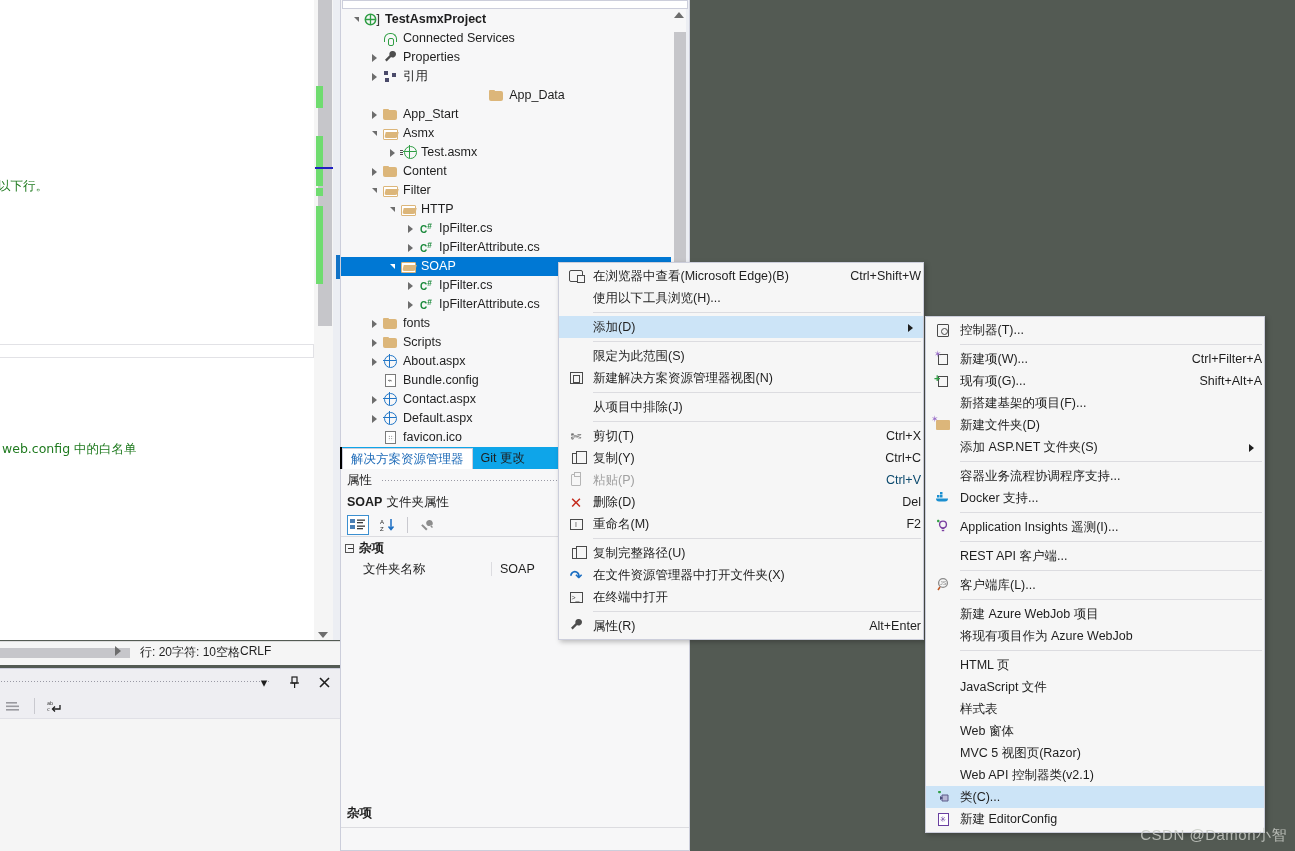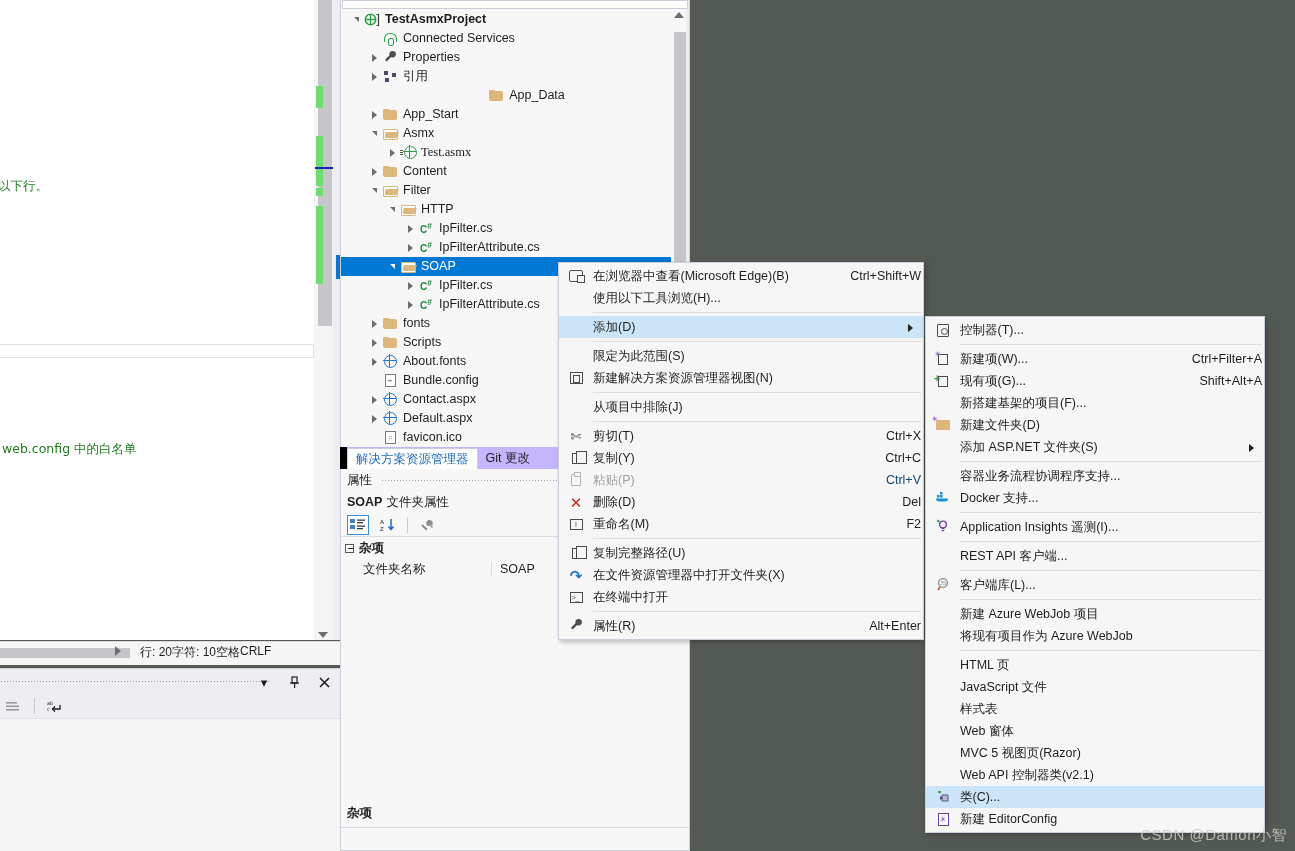--- a/index.html
+++ b/index.html
@@ -261,22 +261,22 @@
     border-bottom: 6px solid #6d6d6d;
   }
   .sol-vscroll-gut {
     position: absolute; right: 0px; top: 0px; width: 3px; height: 468px;
     background: #eceef3;
   }
 
   
   .sol-tabs {
     position: absolute; left: 340px; top: 447px; width: 350px; height: 22px;
-    display: flex; align-items: flex-end; background: #c4b5fd;
-    border-left: 7px solid #000000; border-right: 1px solid #cccedb;
+    display: flex; align-items: flex-end; background: #0ea5e9;
+    border-left: 2px solid #000000; border-right: 1px solid #cccedb;
   }
   .sol-tab {
     height: 21px; line-height: 21px; padding: 0 8px; font-size: 12.5px;
     color: #1e6bb8; cursor: default;
   }
   .sol-tab.active {
     background: #ffffff; border: 1px solid #cccedb; border-bottom: none;
     color: #1e6bb8;
   }
   .sol-tab.inactive { color: #1e1e1e; }
@@ -568,21 +568,21 @@
         </div>
         <div class="tree-row" style="padding-left: 26px;">
           <span class="expander">
             <span class="tri-down"></span>
           </span>
           <span class="node-ico">
             <span class="folder-open"></span>
           </span>
           <span class="node-label">Asmx</span>
         </div>
-        <div class="tree-row" style="padding-left: 44px; font-family: Liberation Serif, serif;">
+        <div class="tree-row" style="padding-left: 44px;">
           <span class="expander">
             <span class="tri-right"></span>
           </span>
           <span class="node-ico">
             <span class="asmx-ico">
               <span class="asmx-bars">
                 <span></span>
                 <span></span>
                 <span></span>
               </span>
@@ -681,21 +681,21 @@
           </span>
           <span class="node-label">Scripts</span>
         </div>
         <div class="tree-row" style="padding-left: 26px;">
           <span class="expander">
             <span class="tri-right"></span>
           </span>
           <span class="node-ico">
             <span class="globe-ico globe-blue"></span>
           </span>
-          <span class="node-label">About.fonts</span>
+          <span class="node-label">About.aspx</span>
         </div>
         <div class="tree-row" style="padding-left: 26px;">
           <span class="expander"></span>
           <span class="node-ico">
             <span class="cfg-ico">⌁</span>
           </span>
           <span class="node-label">Bundle.config</span>
         </div>
         <div class="tree-row" style="padding-left: 26px;">
           <span class="expander">

